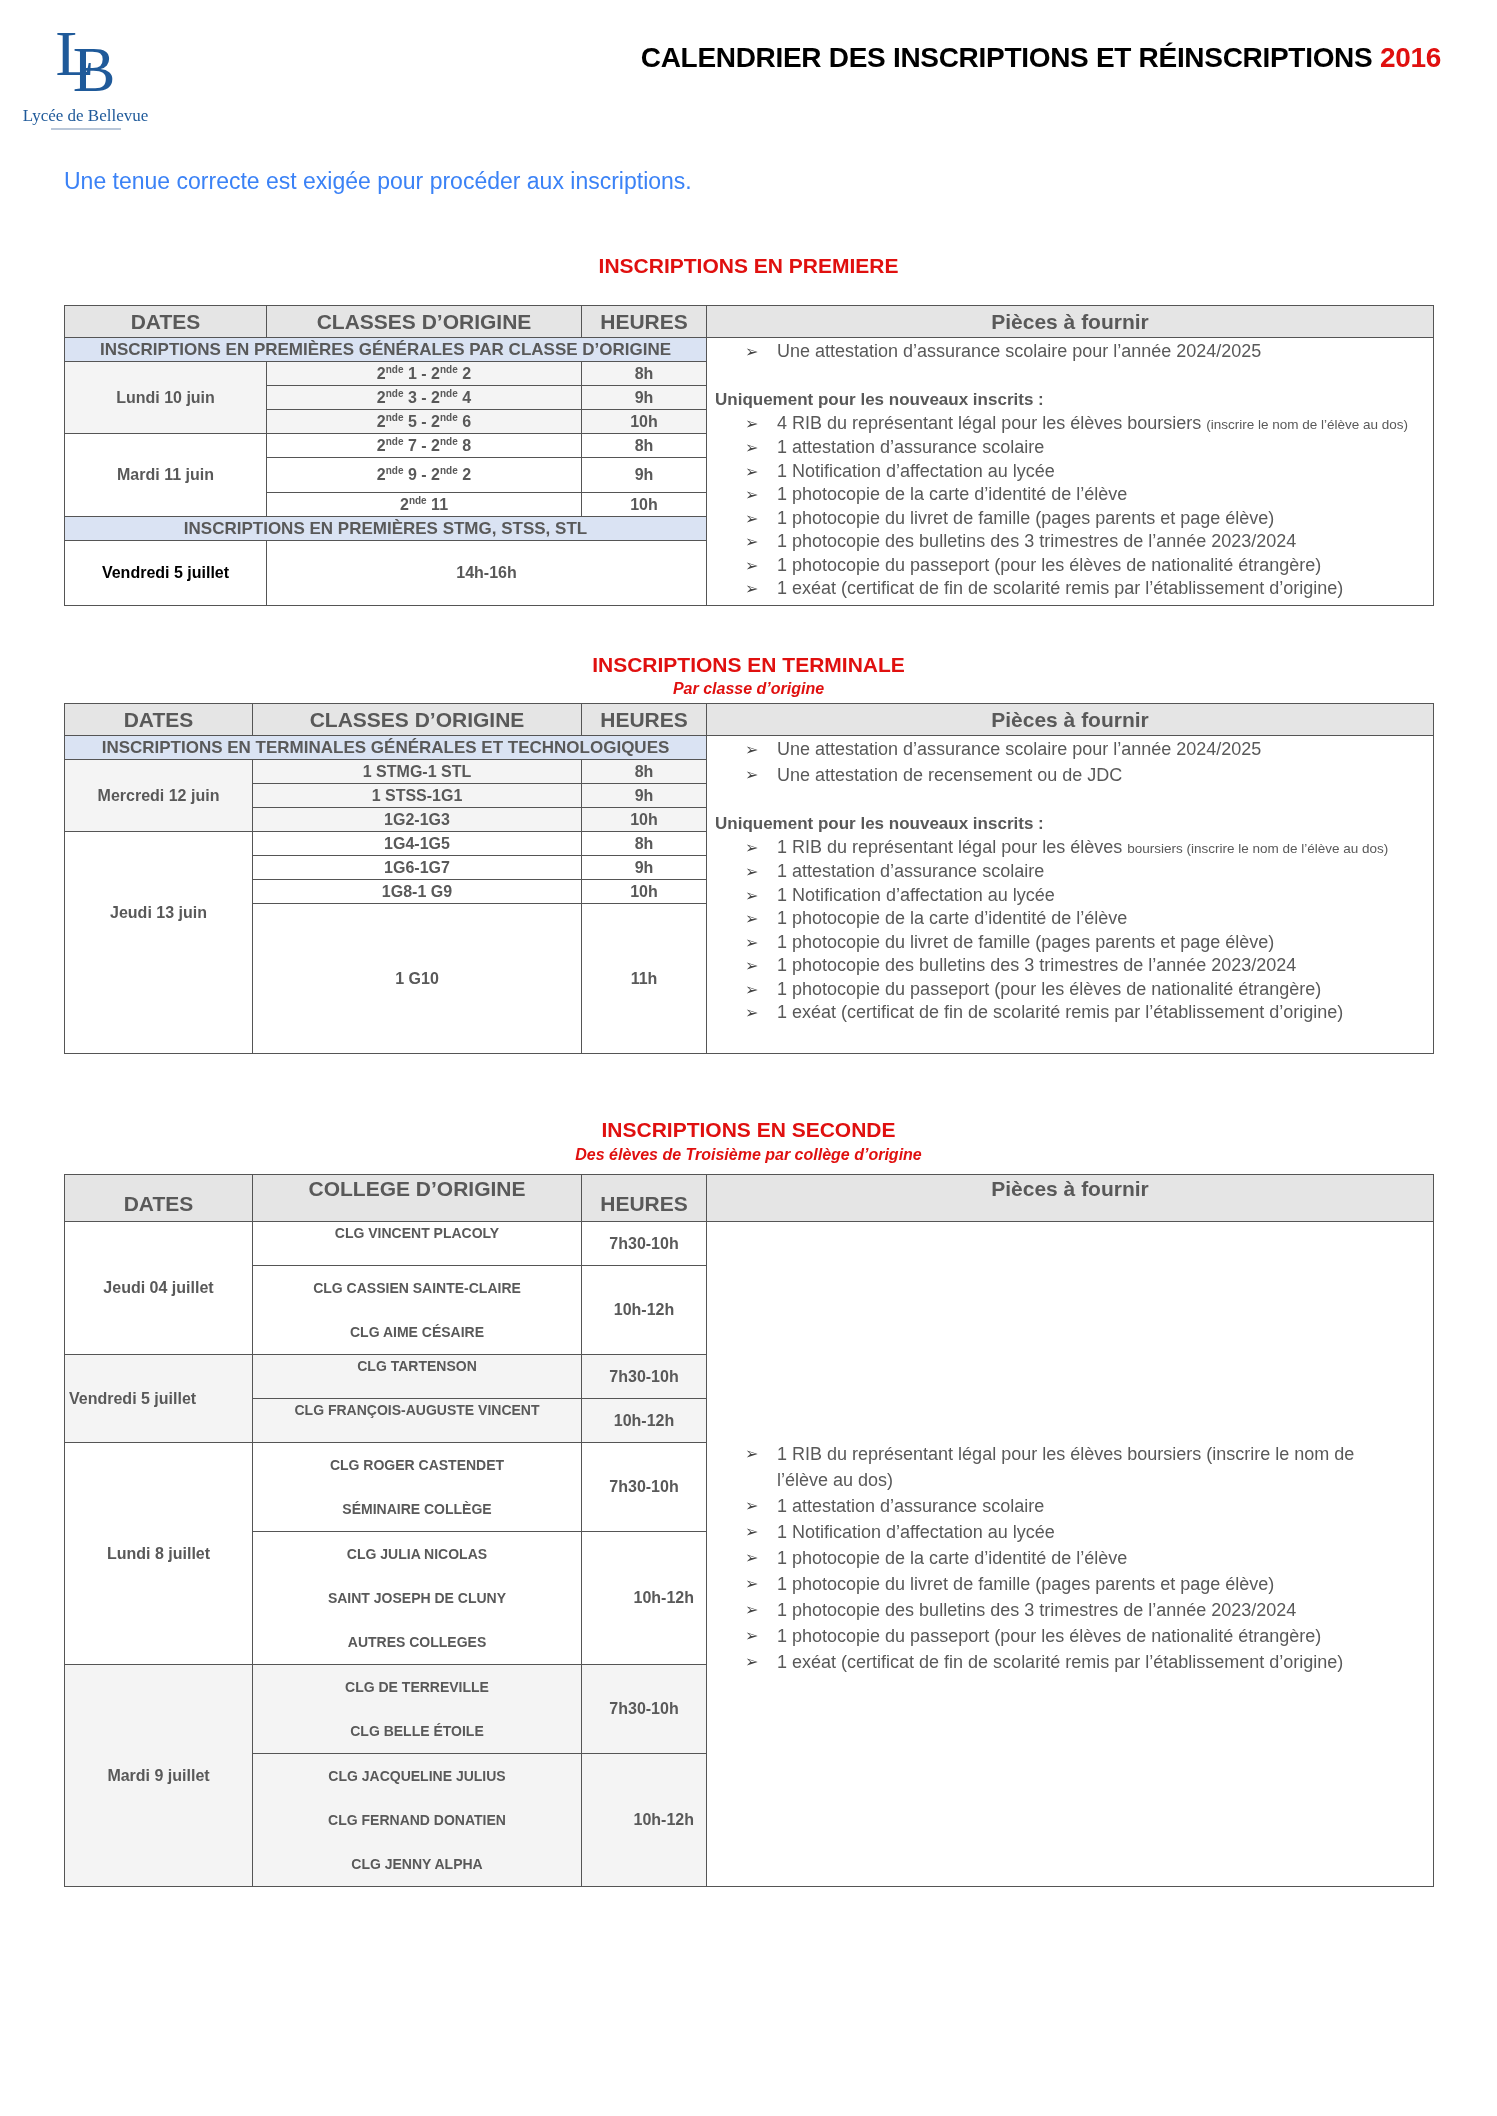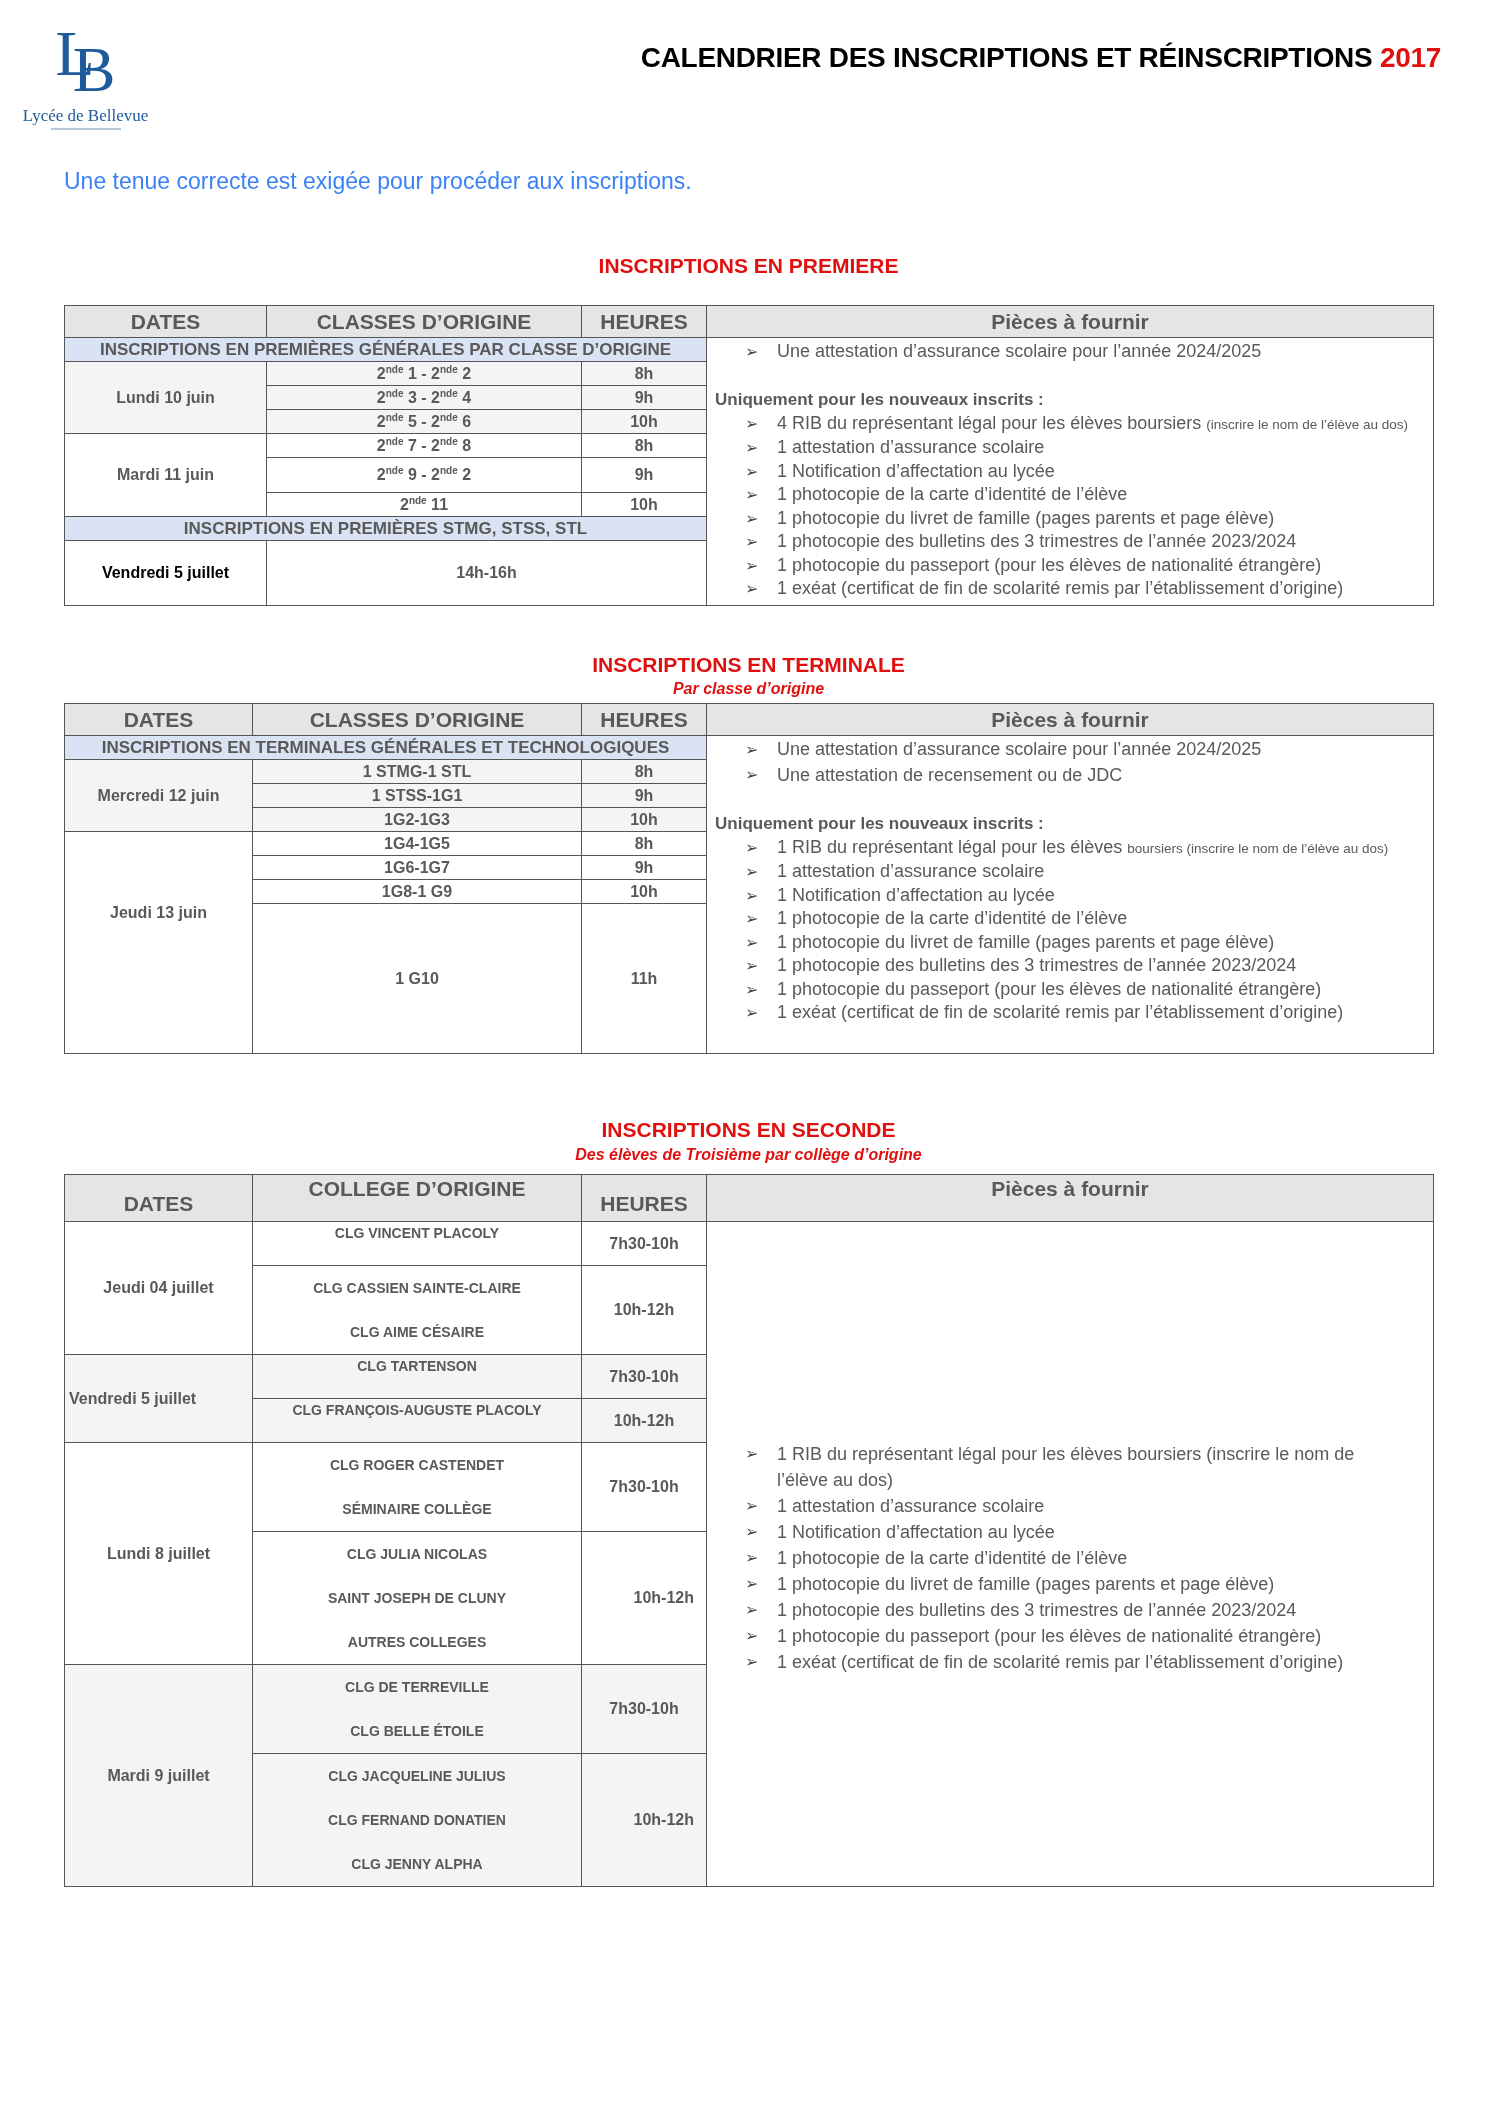--- a/index.html
+++ b/index.html
@@ -40,21 +40,21 @@
 </head>
 <body>
 
 <div class="logo">
   <div class="logo-mark"><span>L</span><span class="b">B</span></div>
   <div class="logo-name">Lycée de Bellevue</div>
   <div class="logo-sub"></div>
 </div>
 
 <div class="doc-title">
-  <span>CALENDRIER DES INSCRIPTIONS ET RÉINSCRIPTIONS</span> <span class="year">2017</span>
+  <span>CALENDRIER DES INSCRIPTIONS ET RÉINSCRIPTIONS</span> <span class="year">2016</span>
 </div>
 
 <div class="notice">Une tenue correcte est exigée pour procéder aux inscriptions.</div>
 
 <div class="sec-title" style="top:254px">INSCRIPTIONS EN PREMIERE</div>
 
 <table style="top:305px">
   <colgroup>
       <col style="width:202px">
       <col style="width:315px">
@@ -242,21 +242,21 @@
 
   <tr style="height:44px" class="shade">
     <td rowspan="2" style="text-align:left">Vendredi 5 juillet</td>
     <td class="clg" style="vertical-align:top;line-height:22px">
           <div>CLG TARTENSON</div>
         </td>
     <td>7h30-10h</td>
   </tr>
   <tr style="height:44px" class="shade">
     <td class="clg" style="vertical-align:top;line-height:22px">
-          <div>CLG FRANÇOIS-AUGUSTE PLACOLY</div>
+          <div>CLG FRANÇOIS-AUGUSTE VINCENT</div>
         </td>
     <td>10h-12h</td>
   </tr>
 
   <tr style="height:88px">
     <td rowspan="2">Lundi 8 juillet</td>
     <td class="clg">
           <div>CLG ROGER CASTENDET</div>
           <div>SÉMINAIRE COLLÈGE</div>
         </td>

